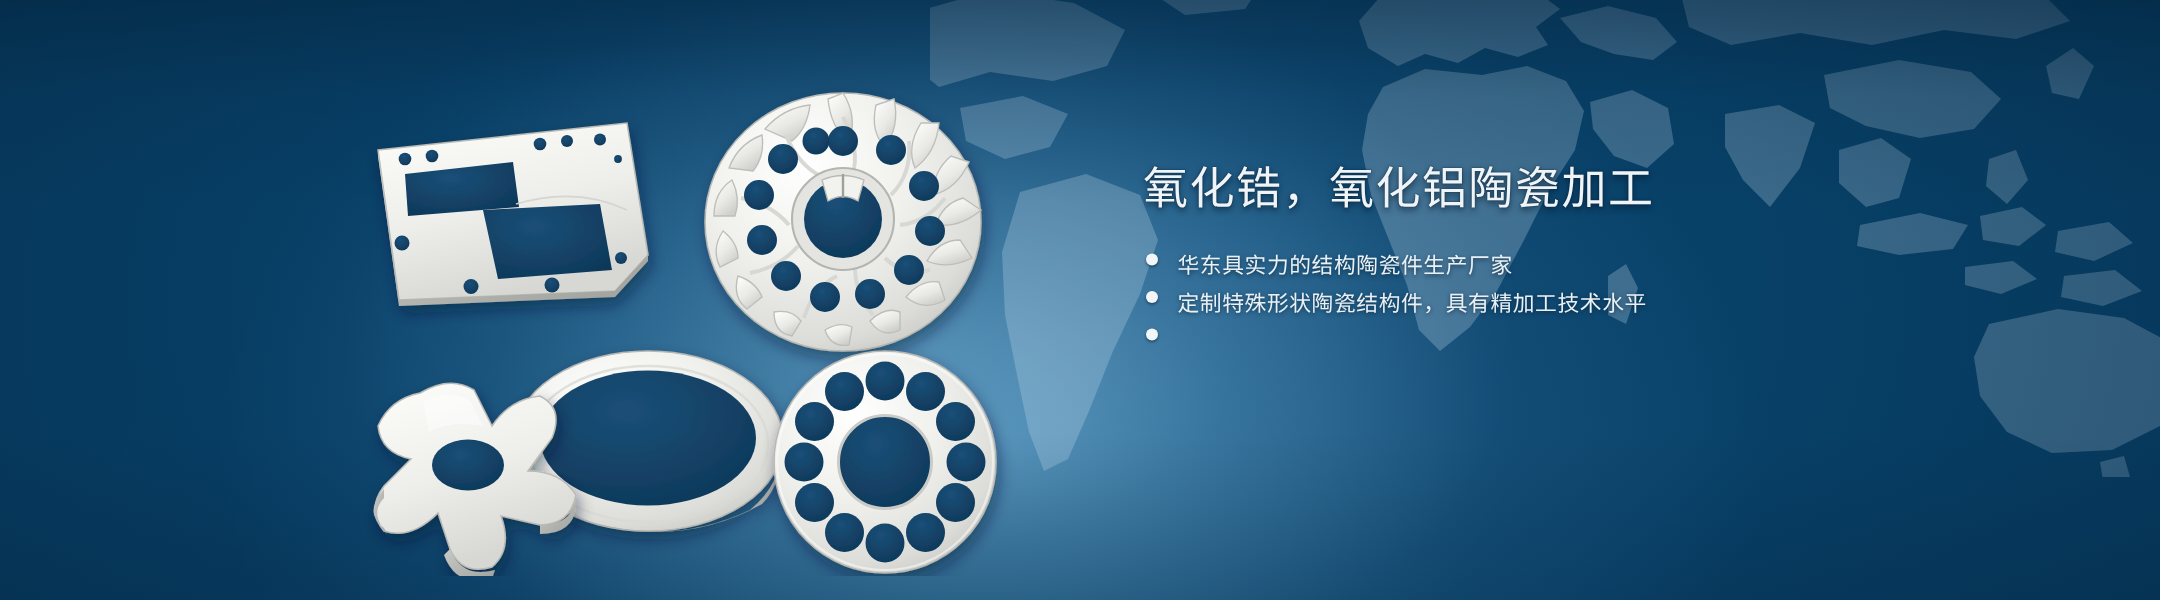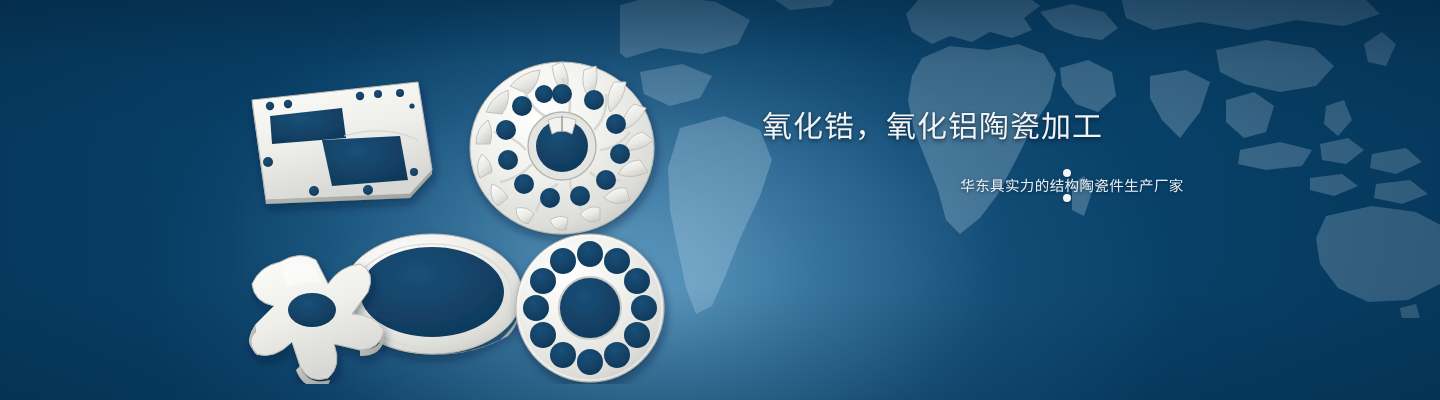--- a/index.html
+++ b/index.html
@@ -108,24 +108,23 @@
     text-shadow: 0 2px 4px rgba(2,24,44,0.70), 0 0 1px rgba(2,24,44,0.9);
     white-space: nowrap;
   }
   .bullets {
     margin: 23px 0 0 0;
     padding: 0;
     list-style: none;
   }
   .bullets li {
     display: flex;
-    align-items: center;
+    align-items: flex-start;
     margin: 0 0 6px 0;
     height: 19px;
-    flex-direction: column;
   }
   .dot {
     flex: 0 0 auto;
     width: 8px;
     height: 8px;
     border-radius: 50%;
     background: #f2f6f9;
     margin: 0 13px 0 2px;
     box-shadow: 0 1px 2px rgba(2,24,44,0.55);
   }
@@ -364,17 +363,21 @@
 
     <h1 class="headline">氧化锆，氧化铝陶瓷加工</h1>
 
     <ul class="bullets">
       <li>
         <span class="dot"></span>
         <span class="btext">华东具实力的结构陶瓷件生产厂家</span>
       </li>
       <li>
         <span class="dot"></span>
+        <span class="btext">定制特殊形状陶瓷结构件，具有精加工技术水平</span>
+      </li>
+      <li>
+        <span class="dot"></span>
       </li>
     </ul>
 
   </div>
 </div>
 
 </body></html>

